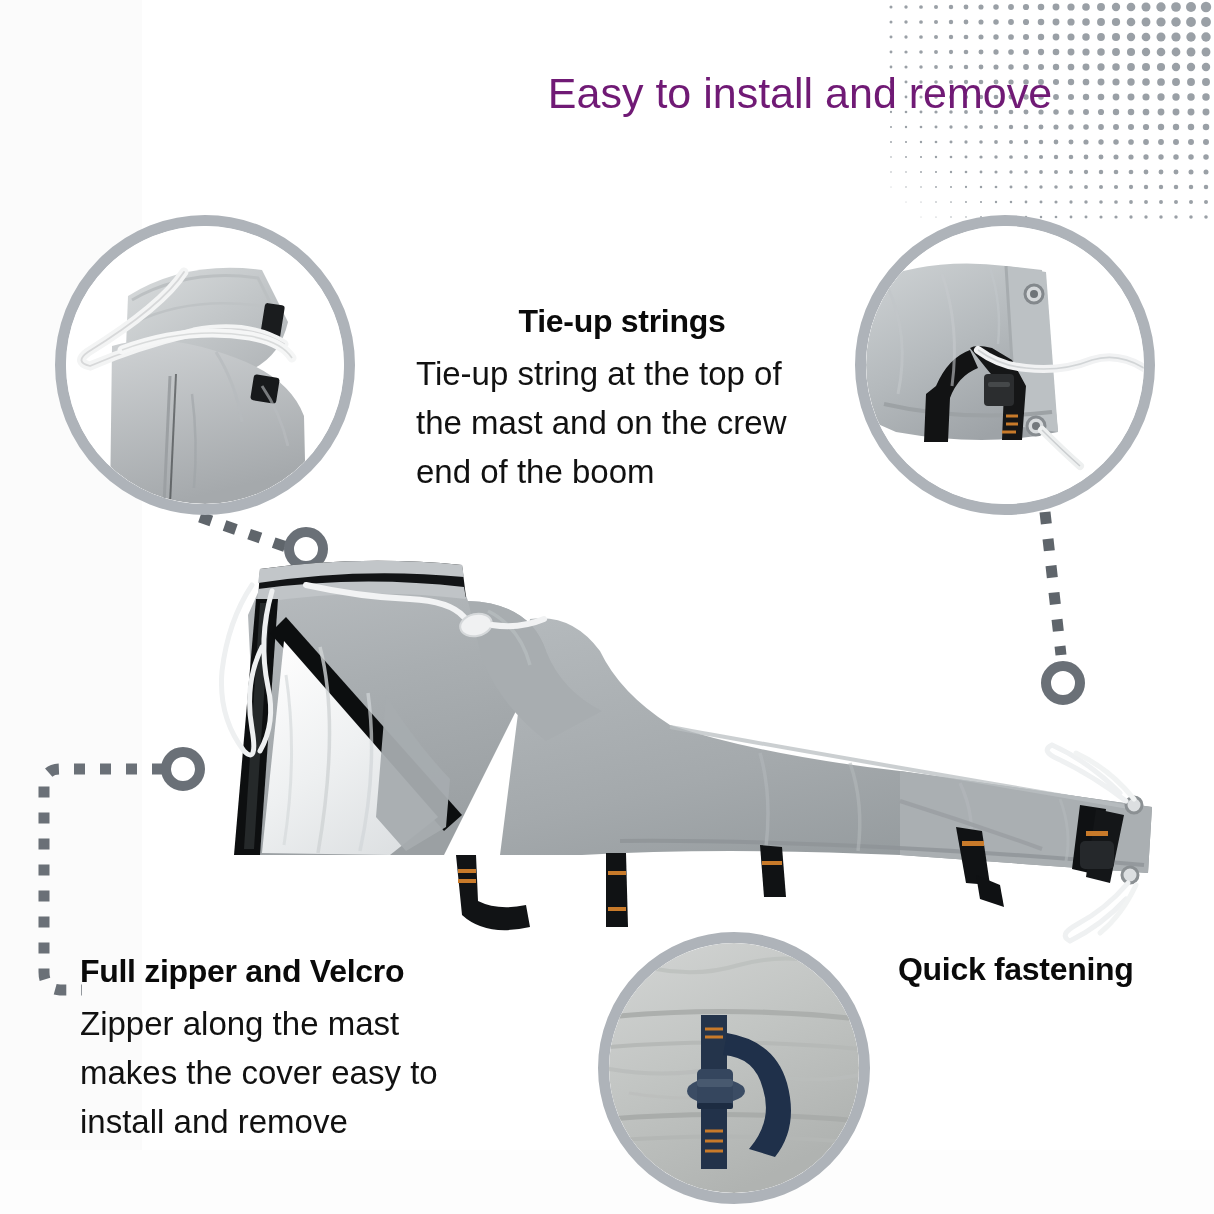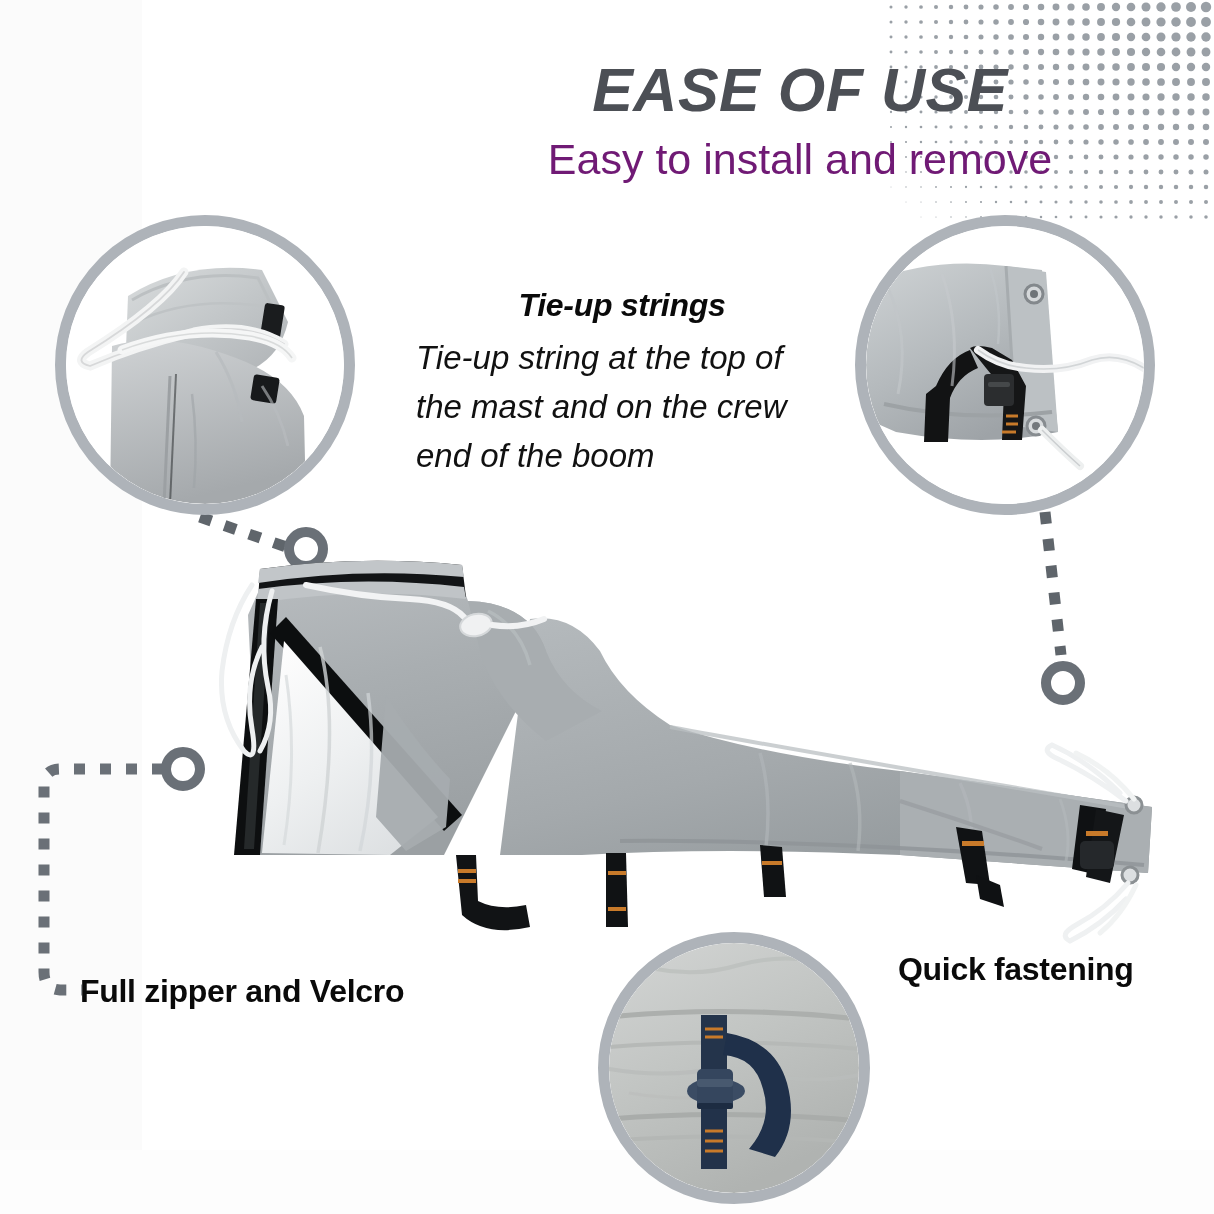--- a/index.html
+++ b/index.html
@@ -411,21 +411,20 @@
       <circle cx="247" cy="232" r="1.42"></circle>
       <circle cx="262" cy="232" r="1.46"></circle>
       <circle cx="277" cy="232" r="1.49"></circle>
       <circle cx="292" cy="232" r="1.51"></circle>
       <circle cx="307" cy="232" r="1.52"></circle>
       <circle cx="322" cy="232" r="1.52"></circle>
     </g>
 </svg>
 
 <div id="header">
-  <div id="title">EASE OF USE</div>
   <div id="subtitle">Easy to install and remove</div>
 </div>
 
 <svg class="connector" style="left:0;top:0;width:1214px;height:1214px">
 
   <g>
     <path d="M 200 517 L 292 549" stroke="#5f656b" stroke-width="11" stroke-dasharray="12 14" stroke-linecap="butt" fill="none"></path>
     <circle cx="306" cy="549" r="17" fill="none" stroke="#6a7077" stroke-width="10"></circle>
   </g>
 
@@ -657,24 +656,25 @@
   <g>
     <circle cx="934" cy="250" r="8" fill="#dcdfe1" stroke="#8b9093" stroke-width="3"></circle>
     <circle cx="930" cy="320" r="8" fill="#dcdfe1" stroke="#8b9093" stroke-width="3"></circle>
     <path d="M926 246 Q892 220 858 204 Q840 196 852 190 Q888 206 920 238" fill="none" stroke="#eff1f2" stroke-width="5" stroke-linecap="round"></path>
     <path d="M934 244 Q910 214 876 198" fill="none" stroke="#f1f3f3" stroke-width="5" stroke-linecap="round"></path>
     <path d="M928 328 Q906 354 876 370 Q858 380 870 386 Q902 370 926 344" fill="none" stroke="#eff1f2" stroke-width="5" stroke-linecap="round"></path>
     <path d="M936 330 Q922 360 900 378" fill="none" stroke="#f1f3f3" stroke-width="5" stroke-linecap="round"></path>
   </g>
 </svg>
 
-<div class="callout" style="left:416px;top:286px;width:412px;font-style:italic;">
+<div class="callout" style="left:416px;top:302px;width:412px;">
   <div class="callout-title" style="text-align:center;">Tie-up strings</div>
   <div class="callout-body">Tie-up string at the top of the mast and on the crew end of the boom</div>
 </div>
 
-<div class="callout" style="left:80px;top:972px;width:412px;">
+<div class="callout" style="left:80px;top:952px;width:412px;">
   <div class="callout-title">Full zipper and Velcro</div>
+  <div class="callout-body">Zipper along the mast makes the cover easy to install and remove</div>
 </div>
 
 <div class="callout" style="left:898px;top:950px;width:320px;">
   <div class="callout-title">Quick fastening</div>
 </div>
 
 </body></html>

